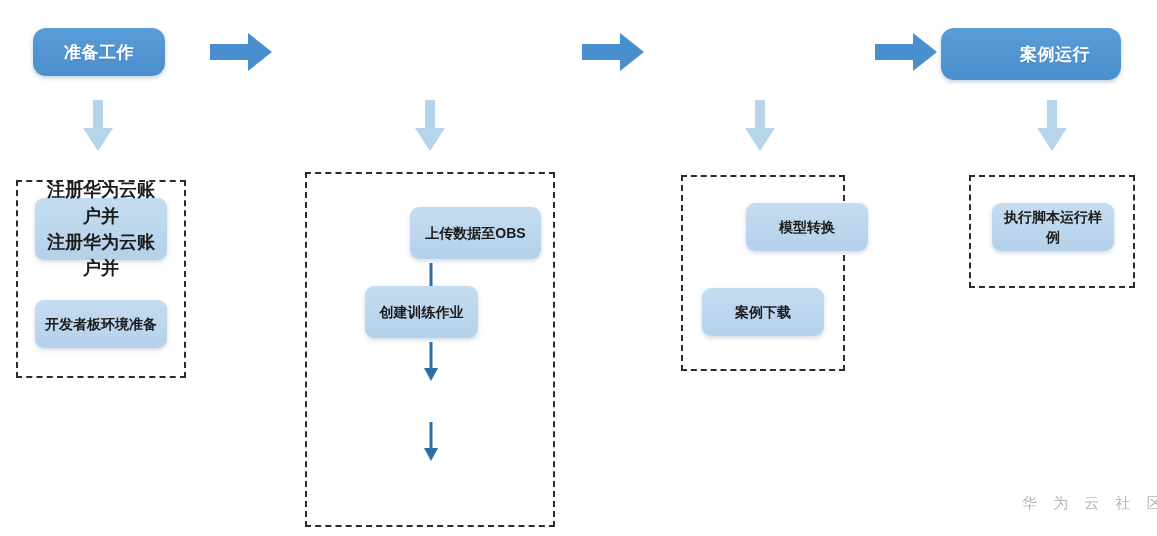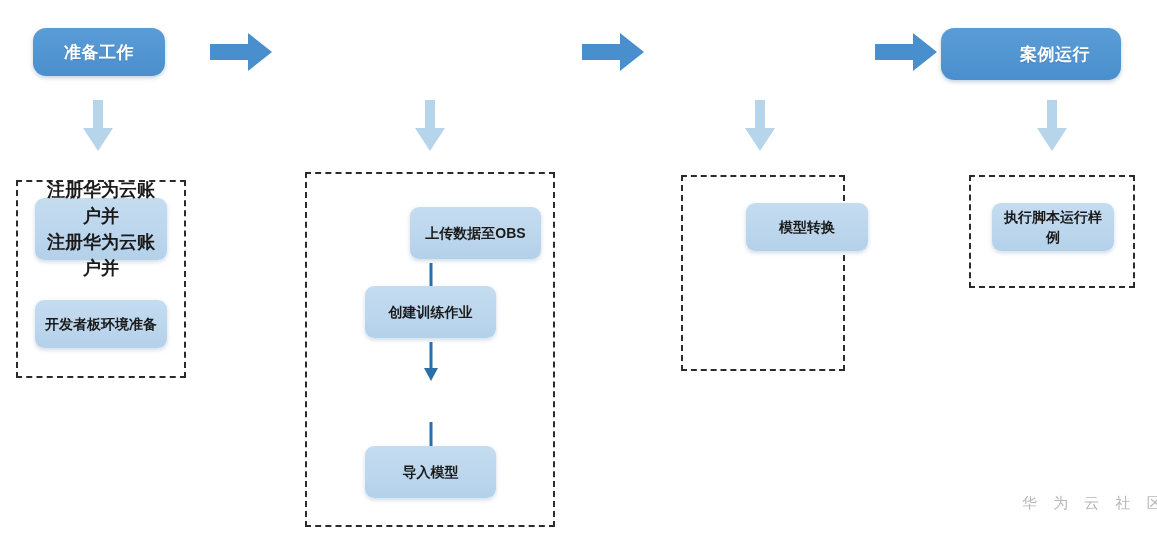--- a/index.html
+++ b/index.html
@@ -146,62 +146,62 @@
     <span>上传数据至OBS</span>
   </div>
 
   <div class="flow-connector" style="left:422px; top:263px;">
     <svg viewBox="0 0 18 40" xmlns="http://www.w3.org/2000/svg">
       <path d="M9 0 L9 28" stroke="#2a6fa8" stroke-width="3" fill="none"></path>
       <path d="M9 39 L2 26 L16 26 Z" fill="#2a6fa8"></path>
     </svg>
   </div>
 
-  <div class="task-box" style="left:365px; top:286px; width:131px; height:52px;">
+  <div class="task-box" style="left:365px; top:286px; width:113px; height:52px;">
     <span>创建训练作业</span>
   </div>
 
   <div class="flow-connector" style="left:422px; top:342px;">
     <svg viewBox="0 0 18 40" xmlns="http://www.w3.org/2000/svg">
       <path d="M9 0 L9 28" stroke="#2a6fa8" stroke-width="3" fill="none"></path>
       <path d="M9 39 L2 26 L16 26 Z" fill="#2a6fa8"></path>
     </svg>
   </div>
 
 
   <div class="flow-connector" style="left:422px; top:422px;">
     <svg viewBox="0 0 18 40" xmlns="http://www.w3.org/2000/svg">
       <path d="M9 0 L9 28" stroke="#2a6fa8" stroke-width="3" fill="none"></path>
       <path d="M9 39 L2 26 L16 26 Z" fill="#2a6fa8"></path>
     </svg>
   </div>
 
-  <div class="task-box" style="left:365px; top:446px; width:131px; height:52px;">
-    <span>导入模型</span>
-  </div>
 
   <div class="h-arrow" style="left:582px; top:31px;">
     <svg viewBox="0 0 63 42" xmlns="http://www.w3.org/2000/svg">
       <path d="M0 13 L38 13 L38 2 L62 21 L38 40 L38 29 L0 29 Z" fill="#4a8fcd"></path>
     </svg>
   </div>
 
 
   <div class="v-arrow" style="left:744px; top:100px;">
     <svg viewBox="0 0 32 52" xmlns="http://www.w3.org/2000/svg">
       <path d="M11 0 L21 0 L21 28 L31 28 L16 51 L1 28 L11 28 Z" fill="#b6d4ea"></path>
     </svg>
   </div>
 
   <div class="group-box" style="left:681px; top:175px; width:164px; height:196px;"></div>
 
   <div class="task-box" style="left:702px; top:203px; width:122px; height:48px;margin-left:44px;">
     <span>模型转换</span>
   </div>
 
+  <div class="task-box" style="left:702px; top:288px; width:122px; height:48px;">
+    <span>案例下载</span>
+  </div>
 
   <div class="h-arrow" style="left:875px; top:31px;">
     <svg viewBox="0 0 63 42" xmlns="http://www.w3.org/2000/svg">
       <path d="M0 13 L38 13 L38 2 L62 21 L38 40 L38 29 L0 29 Z" fill="#4a8fcd"></path>
     </svg>
   </div>
 
   <div class="stage-pill" style="left:941px; top:28px; width:132px; height:52px;padding-left:48px;">
     <span>案例运行</span>
   </div>

